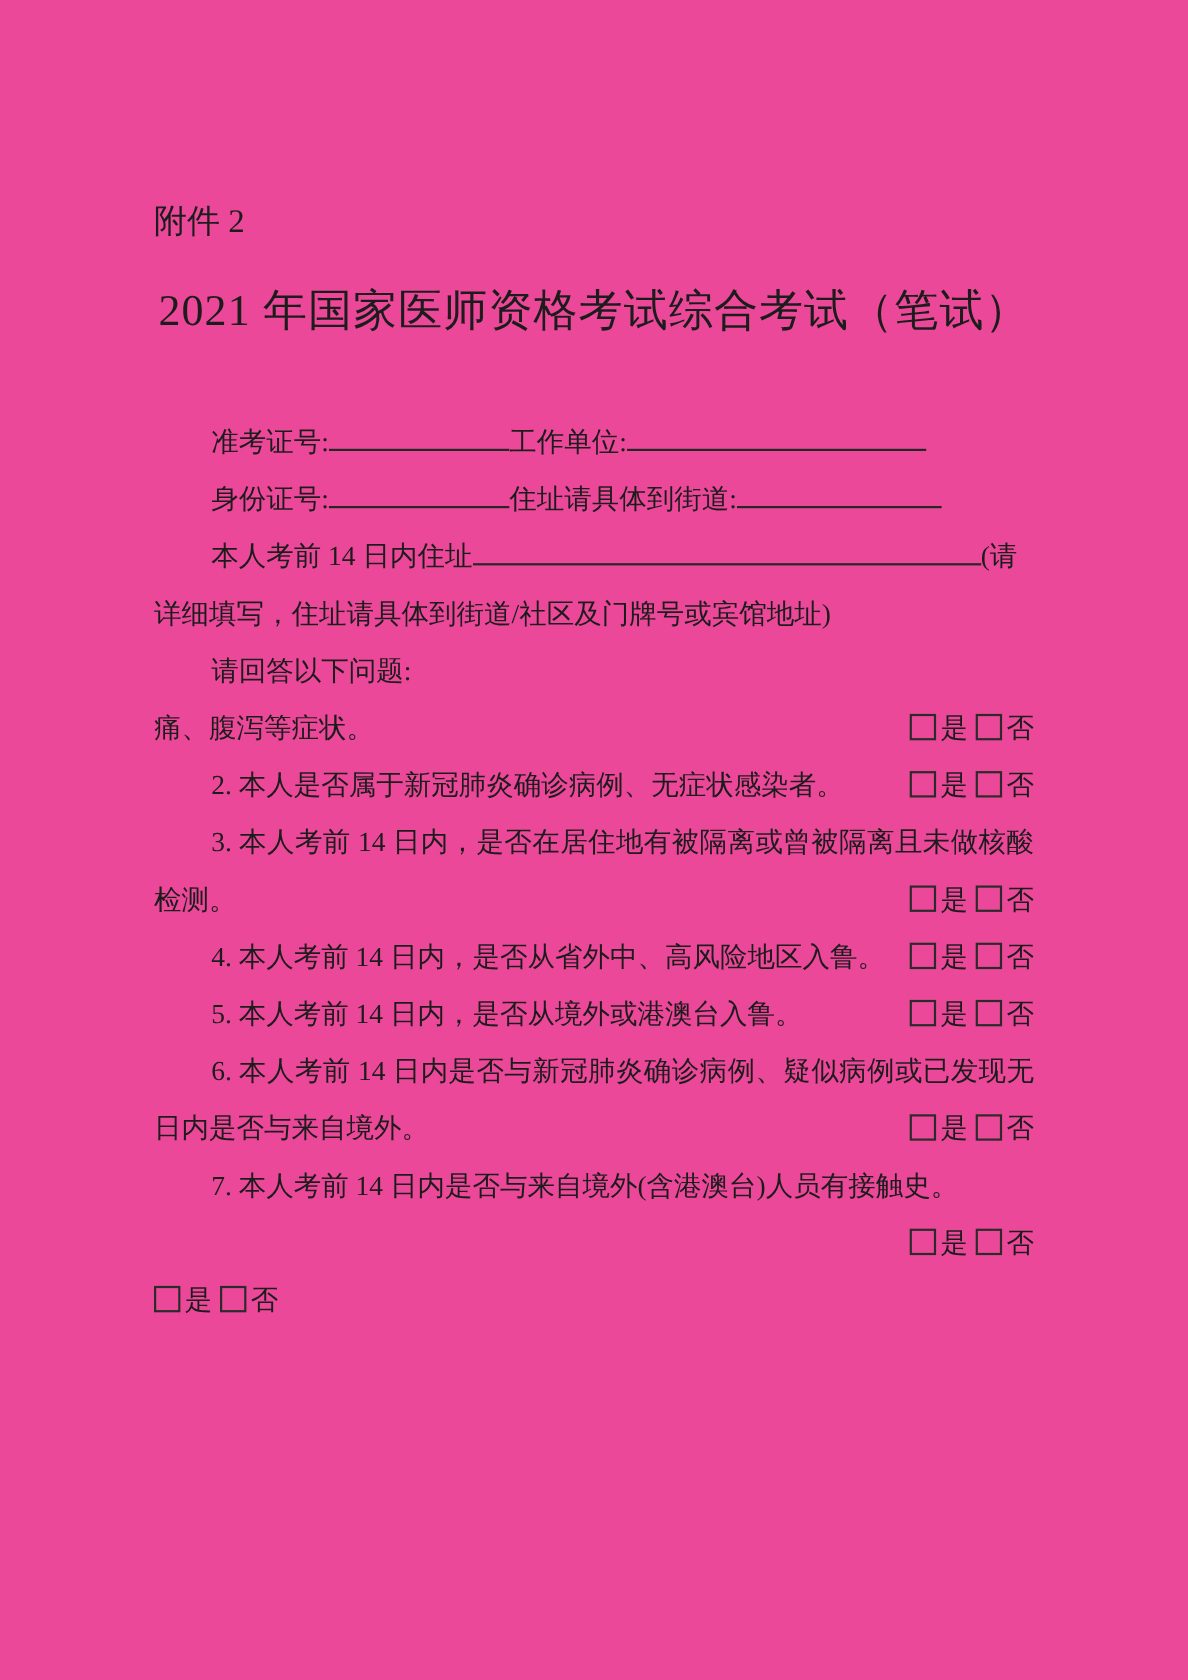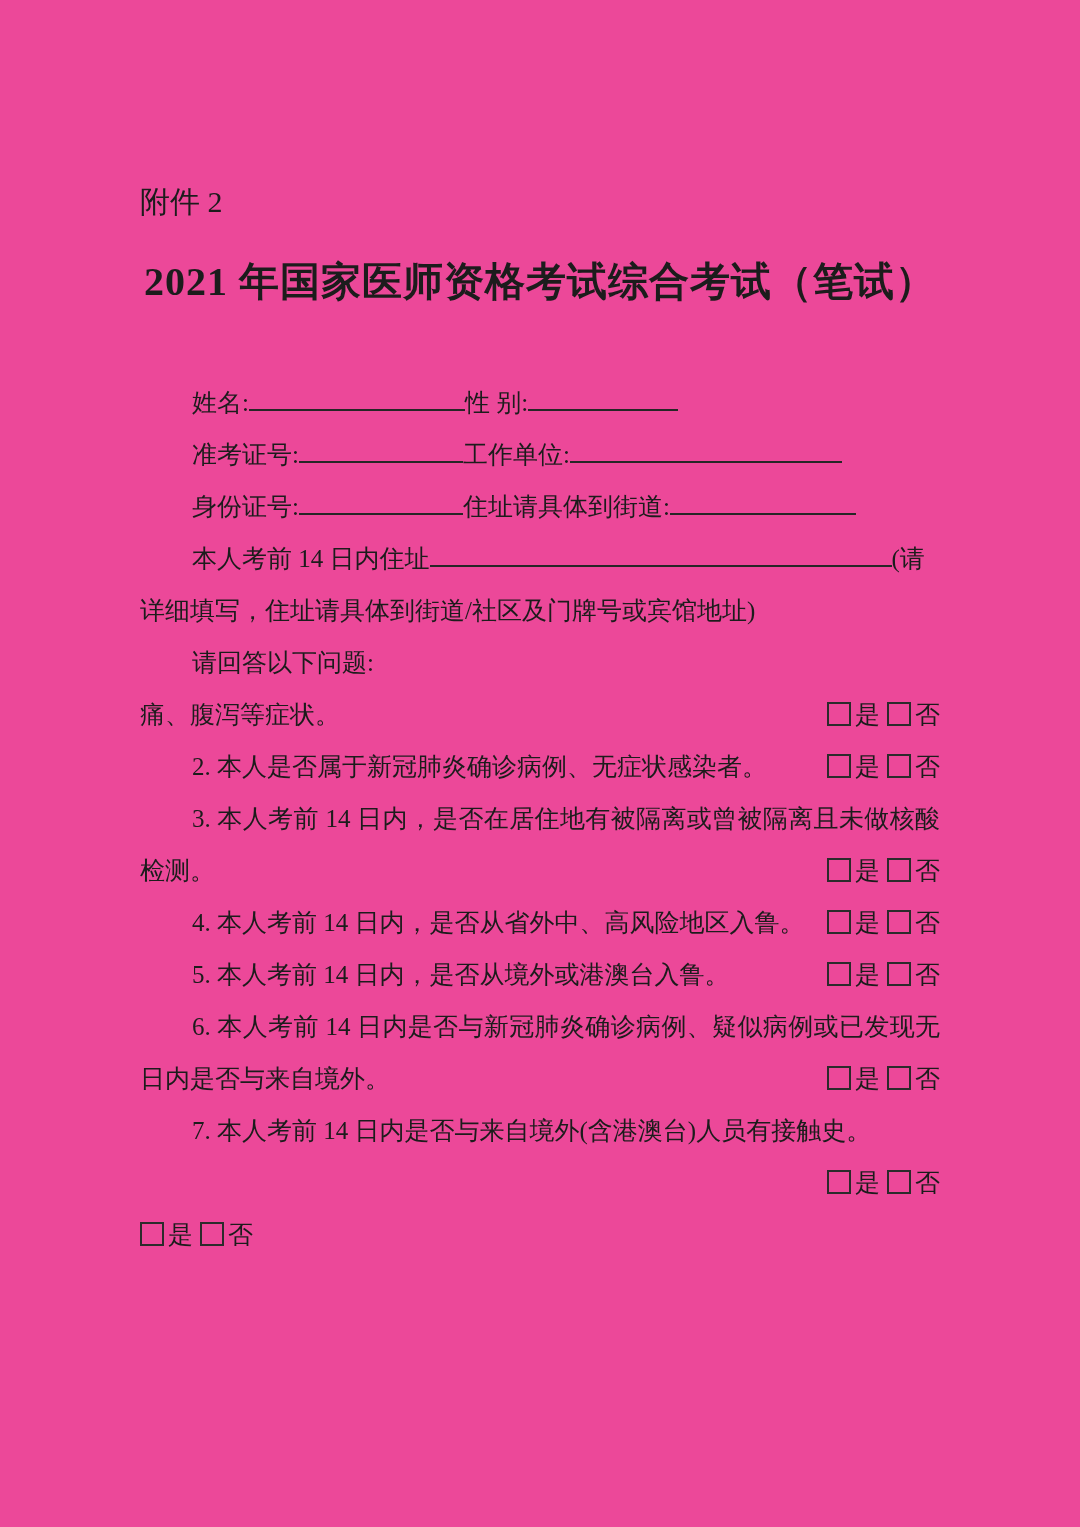--- a/index.html
+++ b/index.html
@@ -20,21 +20,21 @@
     overflow: hidden;
   }
   .attachment {
     font-size: 30px;
     line-height: 38px;
     text-align: left;
   }
   .title {
     margin: 32px 0 0 0;
     font-size: 40px;
-    font-weight: 700;
+    font-weight: 400;
     text-align: center;
     line-height: 58px;
     letter-spacing: 1px;
   }
   .form-section {
     margin-top: 66px;
   }
   .line {
     height: 52px;
     line-height: 52px;
@@ -86,21 +86,20 @@
 
 <div class="page">
   <div class="attachment">附件 2</div>
 
   <div class="title">
     <div>2021 年国家医师资格考试综合考试（笔试）</div>
   </div>
 
   <div class="form-section">
     <div id="form-rows">
-        <div class="line indent-pad"><span class="f-label">姓名:</span><span class="fill u-name"></span><span class="f-label">性 别:</span><span class="fill u-sex"></span></div>
         <div class="line indent-pad"><span class="f-label">准考证号:</span><span class="fill u-admission"></span><span class="f-label">工作单位:</span><span class="fill u-workunit"></span></div>
         <div class="line indent-pad"><span class="f-label">身份证号:</span><span class="fill u-idcard"></span><span class="f-label">住址请具体到街道:</span><span class="fill u-phone"></span></div>
         <div class="line indent-pad"><span class="f-label">本人考前 14 日内住址</span><span class="fill u-address"></span><span class="f-label">(请</span></div>
       </div>
     <div class="line">详细填写，住址请具体到街道/社区及门牌号或宾馆地址)</div>
     <div class="line indent-pad">请回答以下问题:</div>
   </div>
 
   <div id="questions">
       <div class="line qflex">

